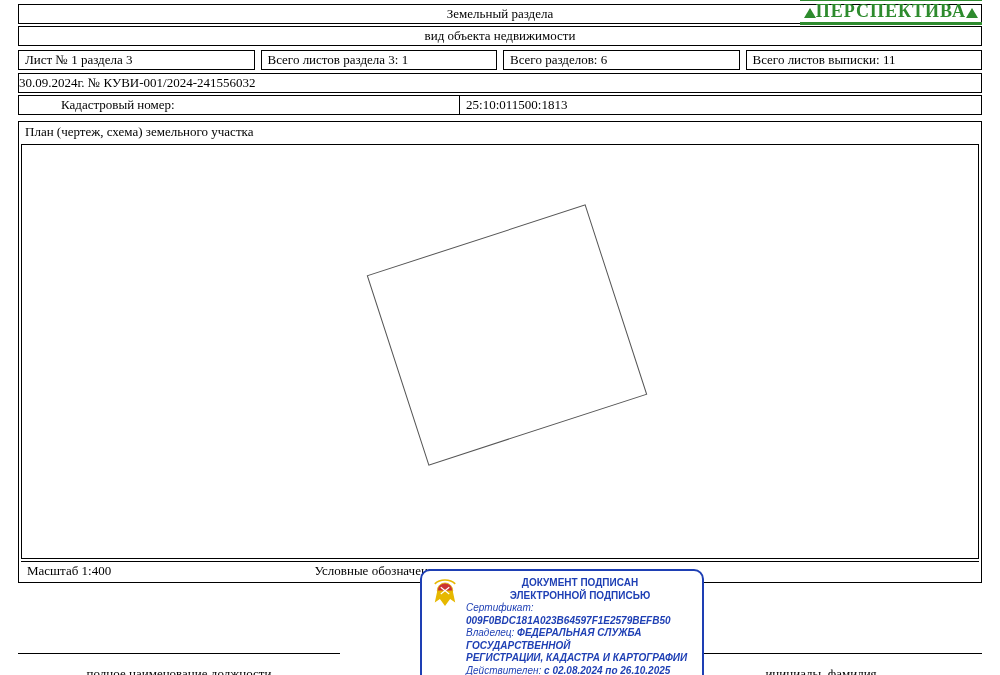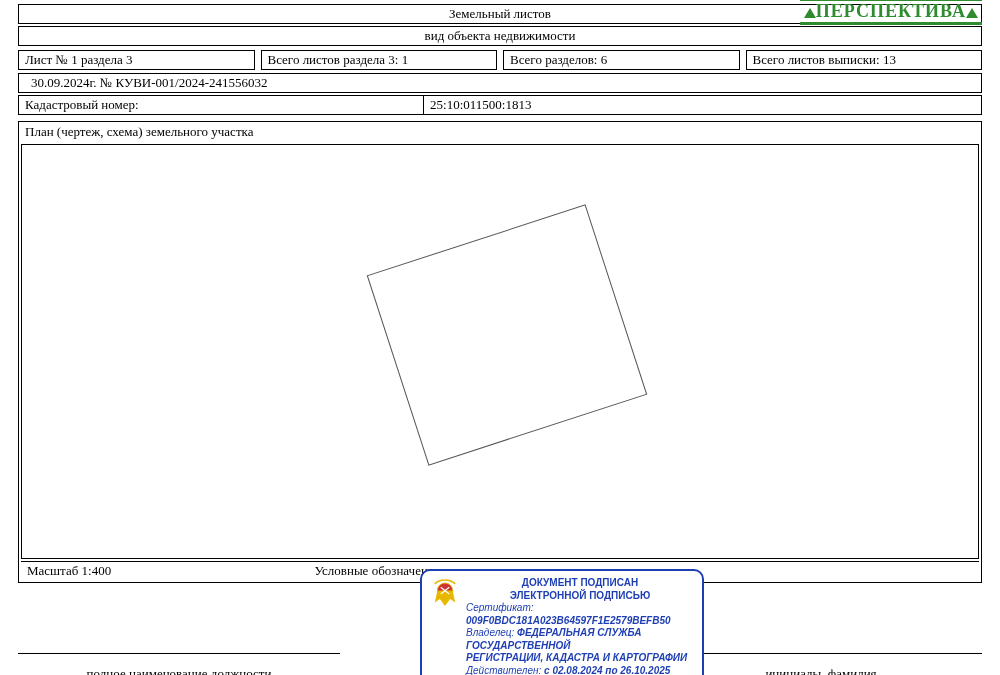--- a/index.html
+++ b/index.html
@@ -42,30 +42,30 @@
     padding: 1px 4px;
   }
   .row-flex { display: flex; gap: 6px; margin-top: 4px; }
   .row-flex .cell {
     border: 1px solid #000;
     padding: 1px 6px;
     flex: 1;
   }
   .full-row {
     border: 1px solid #000;
-    padding: 1px 12px;
+    padding: 1px 0;
     margin-top: 3px;
   }
   .two-col {
     display: flex;
     border: 1px solid #000;
     margin-top: 2px;
   }
   .two-col > div { padding: 1px 6px; }
-  .two-col .left { width: 42%; }
+  .two-col .left { width: 42%; margin-left: 36px; }
   .two-col .right { flex: 1; border-left: 1px solid #000; }
   .plan-container {
     border: 1px solid #000;
     margin-top: 6px;
   }
   .plan-title { padding: 2px 6px; }
   .plan-area {
     border: 1px solid #000;
     margin: 2px;
     height: 415px;
@@ -131,29 +131,29 @@
   .stamp .lbl { color: #1e3fb4; font-size: 10px; font-style: italic; }
   .stamp b { font-weight: bold; }
   .orange { color: #d78b00; }
 </style>
 </head>
 <body>
 
 <div class="logo">ПЕРСПЕКТИВА</div>
 
 <div class="header-block">
-  <div class="hcell">Земельный листов</div>
+  <div class="hcell">Земельный раздела</div>
   <div class="hcell" style="margin-top:2px">вид объекта недвижимости</div>
 </div>
 
 <div class="row-flex">
   <div class="cell">Лист № 1 раздела 3</div>
   <div class="cell">Всего листов раздела 3: 1</div>
   <div class="cell">Всего разделов: 6</div>
-  <div class="cell">Всего листов выписки: 13</div>
+  <div class="cell">Всего листов выписки: 11</div>
 </div>
 
 <div class="full-row">30.09.2024г. № КУВИ-001/2024-241556032</div>
 
 <div class="two-col">
   <div class="left">Кадастровый номер:</div>
   <div class="right">25:10:011500:1813</div>
 </div>
 
 <div class="plan-container">

